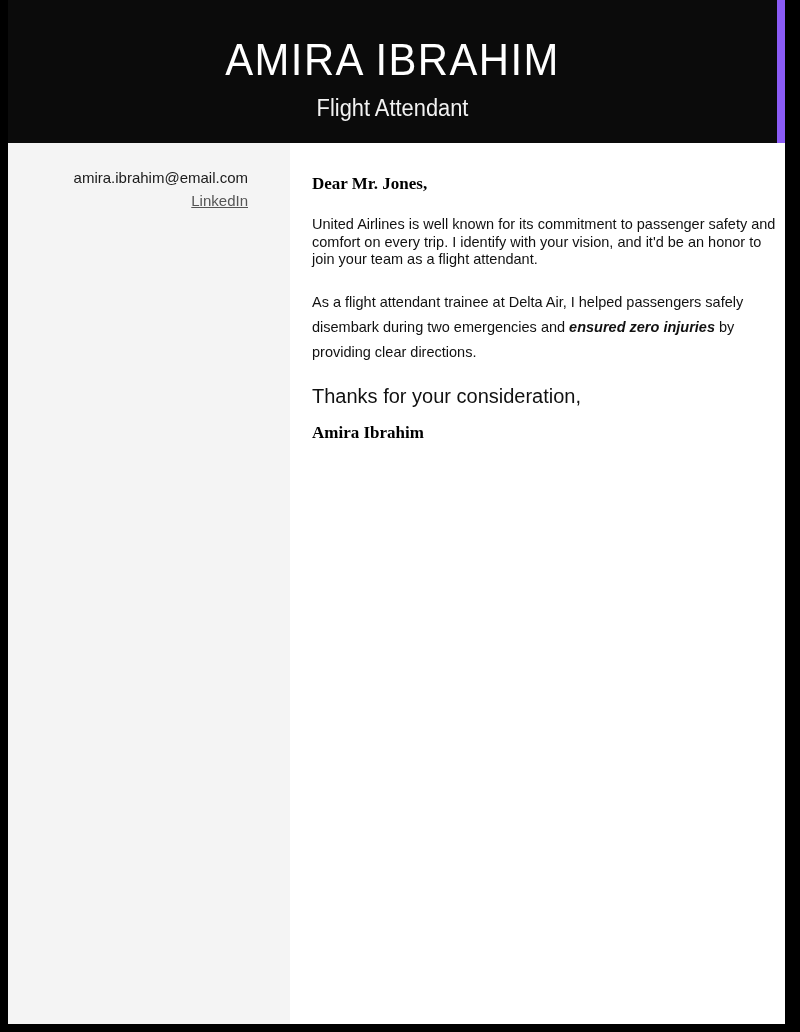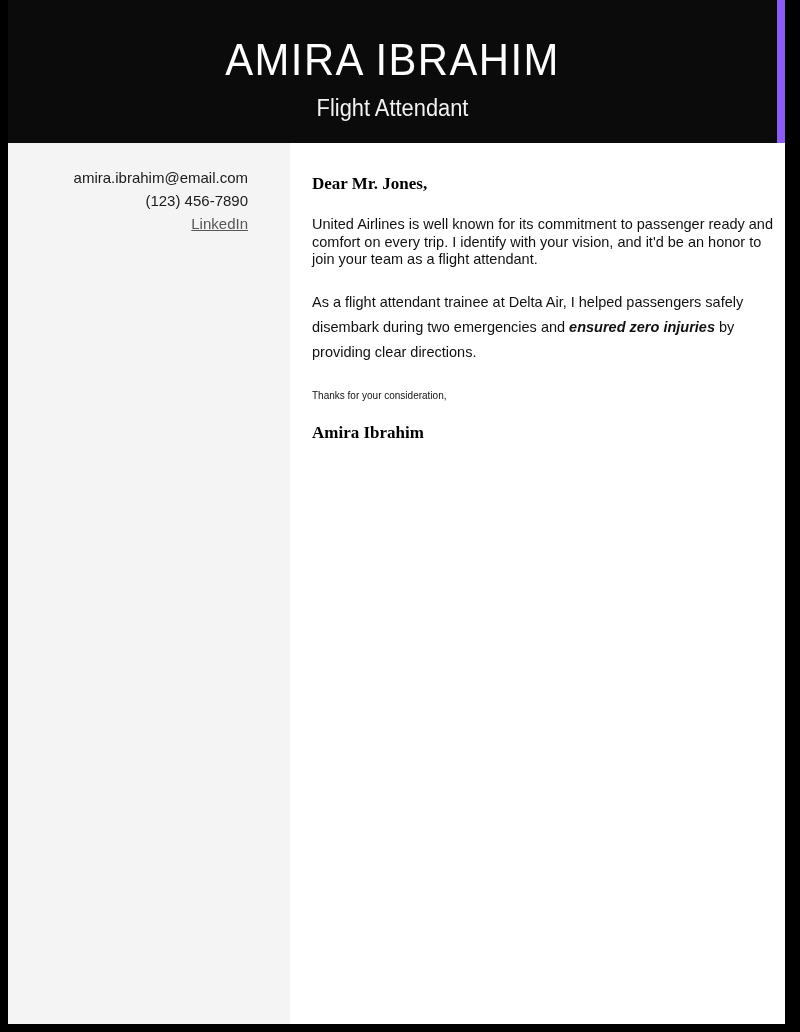--- a/index.html
+++ b/index.html
@@ -131,21 +131,21 @@
     line-height: 25px;
   }
   .para em.emph {
     font-weight: bold;
     font-style: italic;
     text-align: center;
   }
 
   .closing {
     font-family: "Liberation Sans", sans-serif;
-    font-size: 10px;
+    font-size: 20px;
     line-height: 20px;
     color: #111111;
     margin: 0 0 16px 0;
   }
 
   .signature {
     font-family: "Liberation Serif", serif;
     font-weight: bold;
     font-size: 17px;
     line-height: 22px;
@@ -160,29 +160,28 @@
 
   <div class="header">
     <div class="header-name">AMIRA IBRAHIM</div>
     <div class="header-title">Flight Attendant</div>
   </div>
 
   <div class="body-area">
 
     <div class="sidebar">
       <div class="contact-line">amira.ibrahim@email.com</div>
-      <div class="contact-line">(123) 456-7890</div>
       <div class="contact-link">LinkedIn</div>
     </div>
 
     <div class="main">
 
       <p class="salutation">Dear Mr. Jones,</p>
 
-      <p class="para para-tight">United Airlines is well known for its commitment to passenger ready and comfort on every trip. I identify with your vision, and it'd be an honor to join your team as a flight attendant.</p>
+      <p class="para para-tight">United Airlines is well known for its commitment to passenger safety and comfort on every trip. I identify with your vision, and it'd be an honor to join your team as a flight attendant.</p>
 
       <p class="para para-loose"><span>As a flight attendant trainee at Delta Air, I helped passengers safely disembark during two emergencies and </span><em class="emph">ensured zero injuries</em><span> by providing clear directions.</span></p>
 
 
       <p class="closing">Thanks for your consideration,</p>
 
       <p class="signature">Amira Ibrahim</p>
 
     </div>
   </div>

